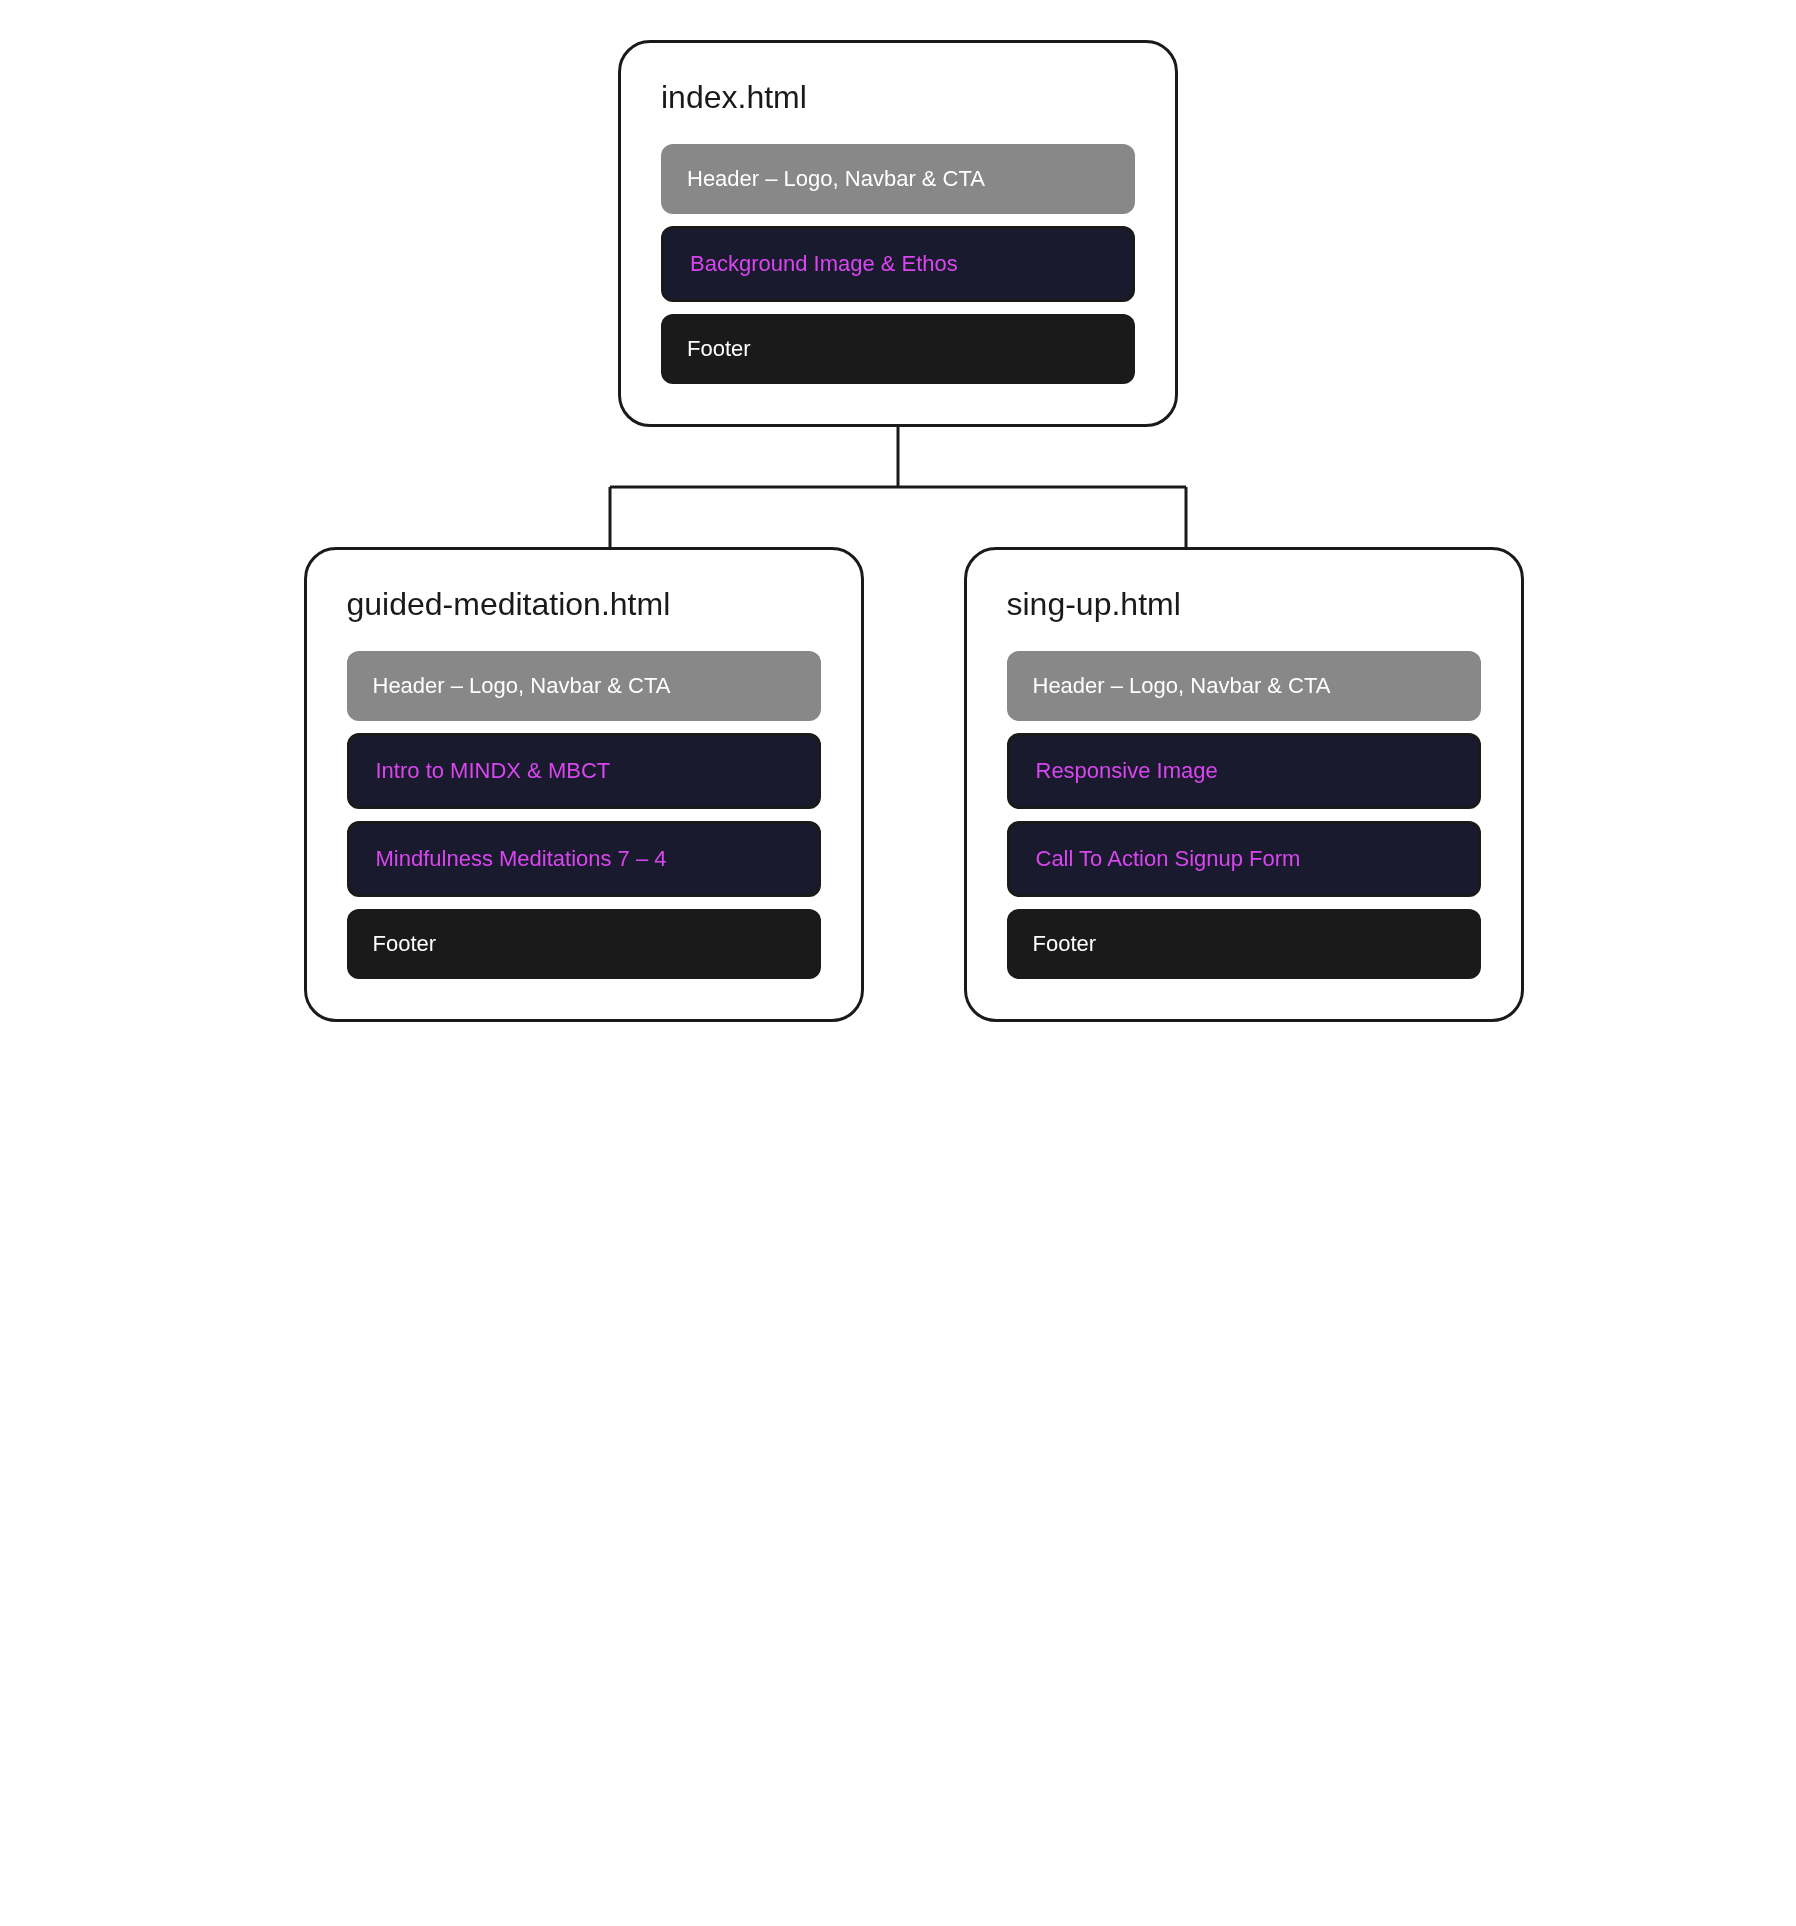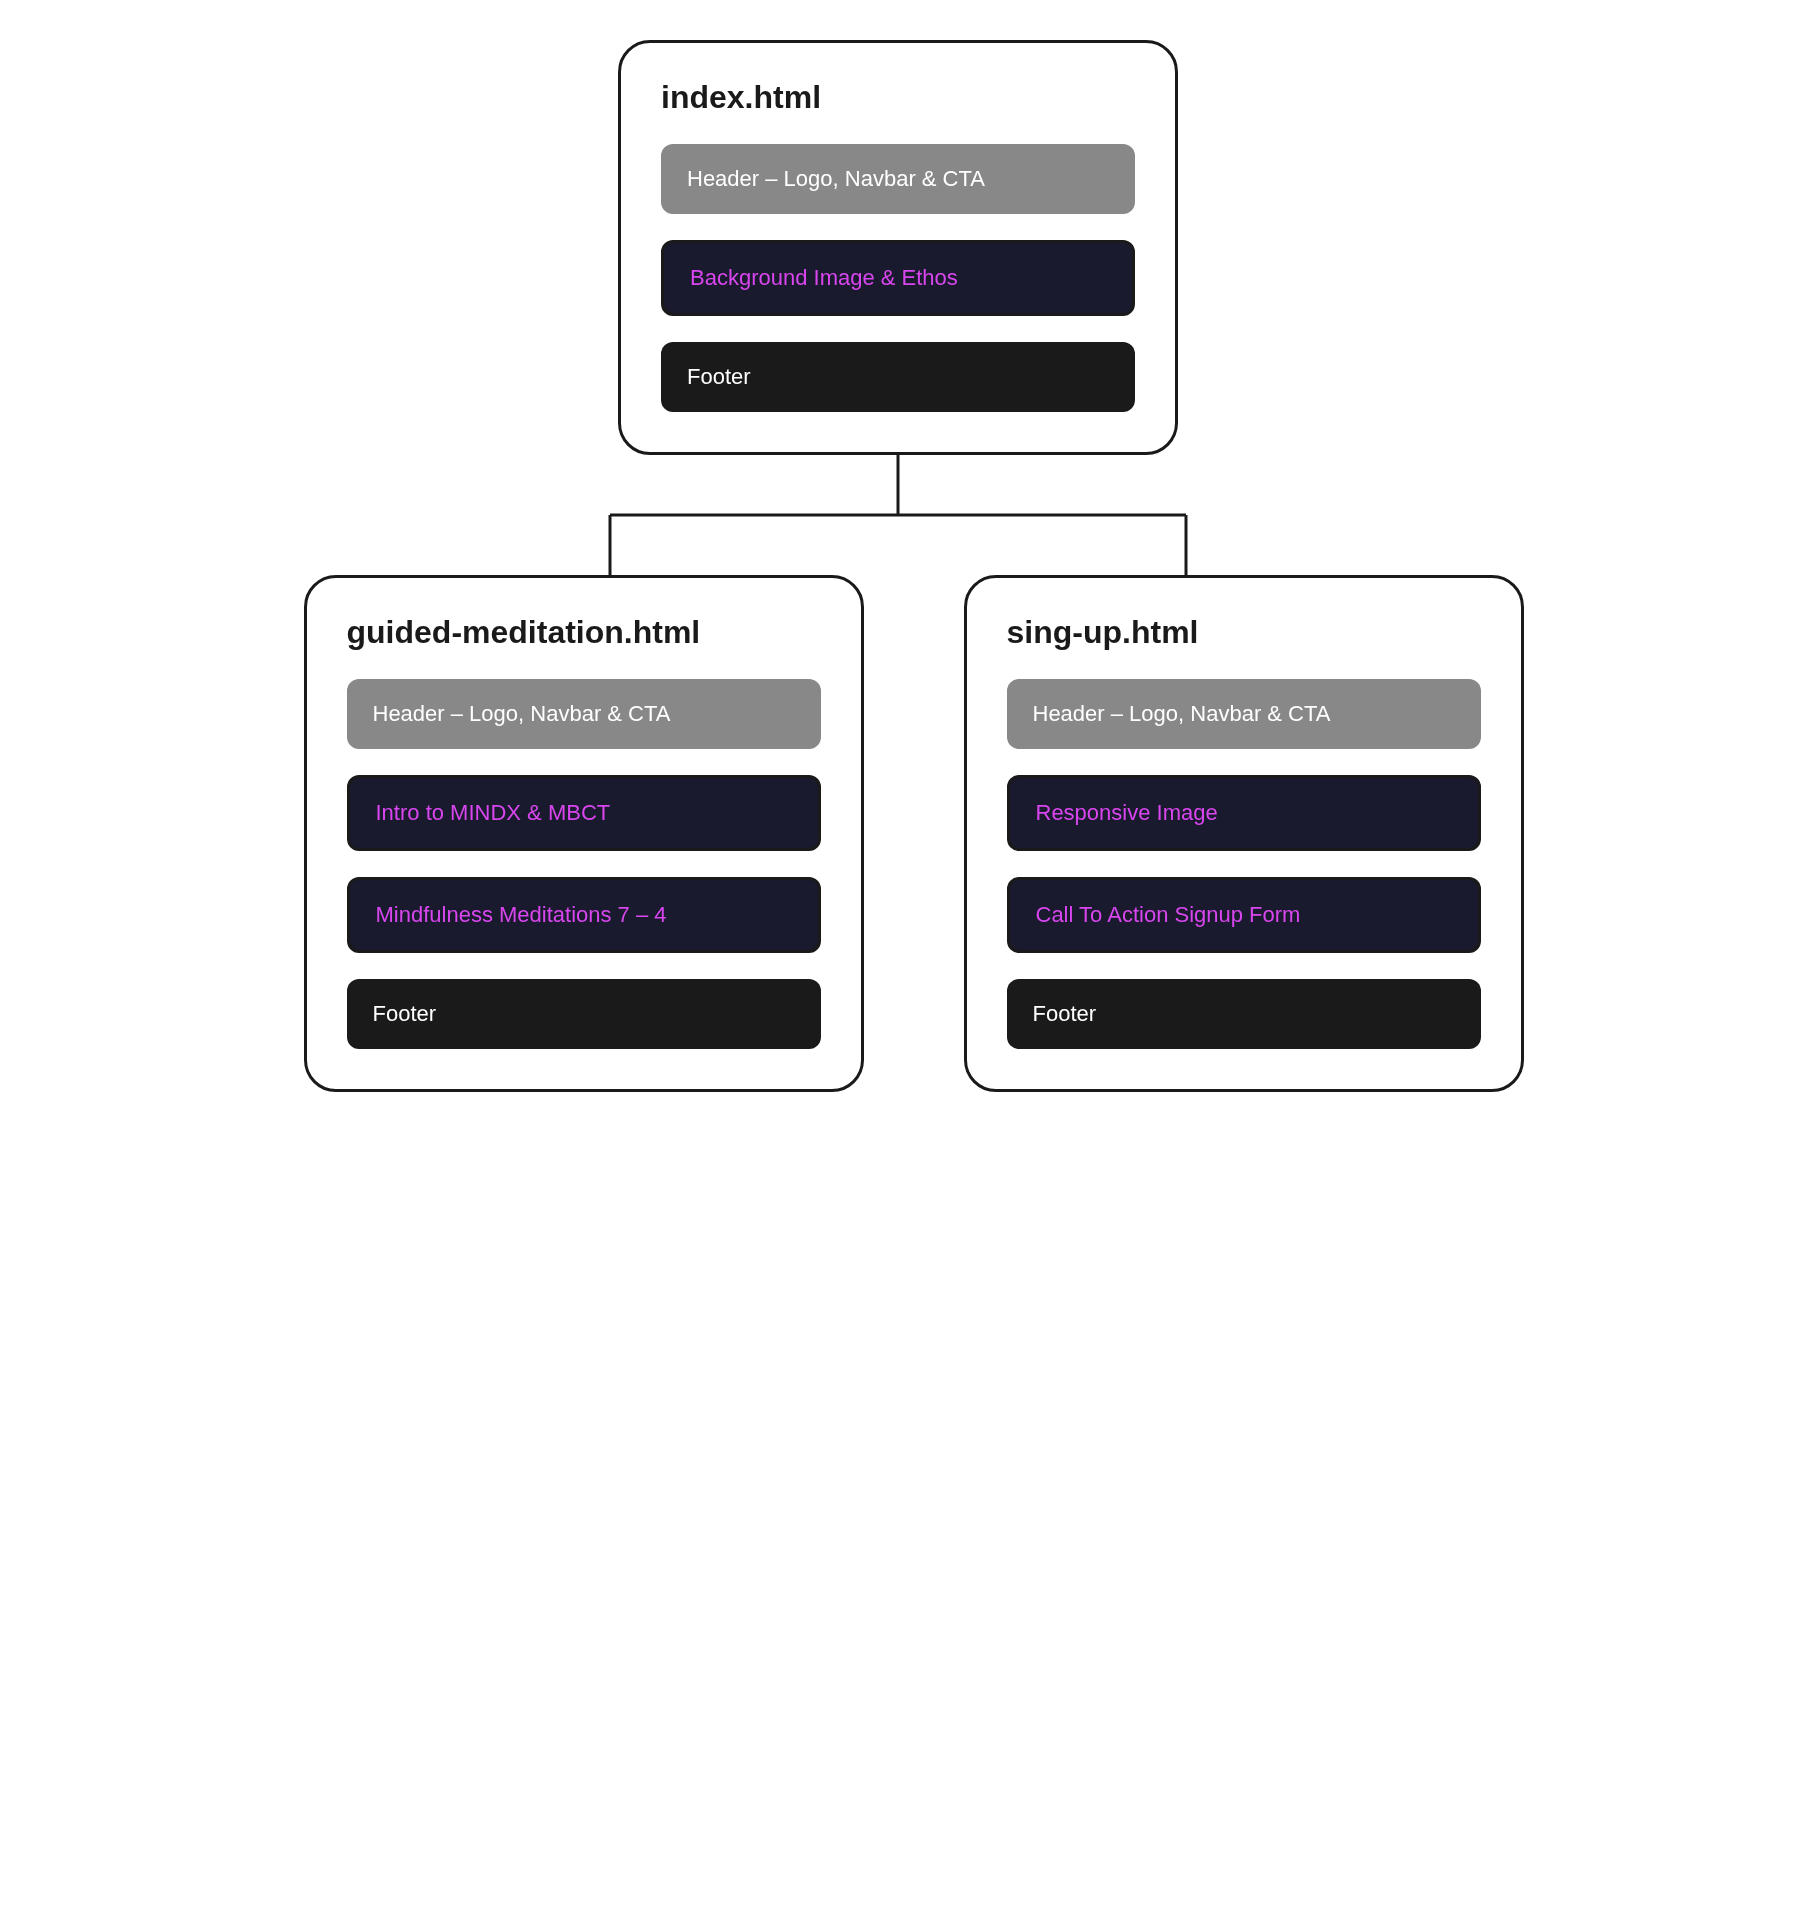--- a/index.html
+++ b/index.html
@@ -33,30 +33,30 @@
       border-radius: 32px;
       padding: 36px 40px 40px 40px;
       background: #ffffff;
       display: flex;
       flex-direction: column;
       gap: 0;
     }
 
     .page-card-title {
       font-size: 32px;
-      font-weight: 700;
+      font-weight: 400;
       color: #1a1a1a;
       margin-bottom: 28px;
       font-family: 'Arial Black', 'Arial', sans-serif;
     }
 
     .section-block {
       border-radius: 12px;
       padding: 22px 26px;
-      margin-bottom: 26px;
+      margin-bottom: 12px;
       font-size: 22px;
       font-weight: 400;
       color: #ffffff;
       min-height: 68px;
       display: flex;
       align-items: center;
     }
 
     .section-block:last-child {
       margin-bottom: 0;

